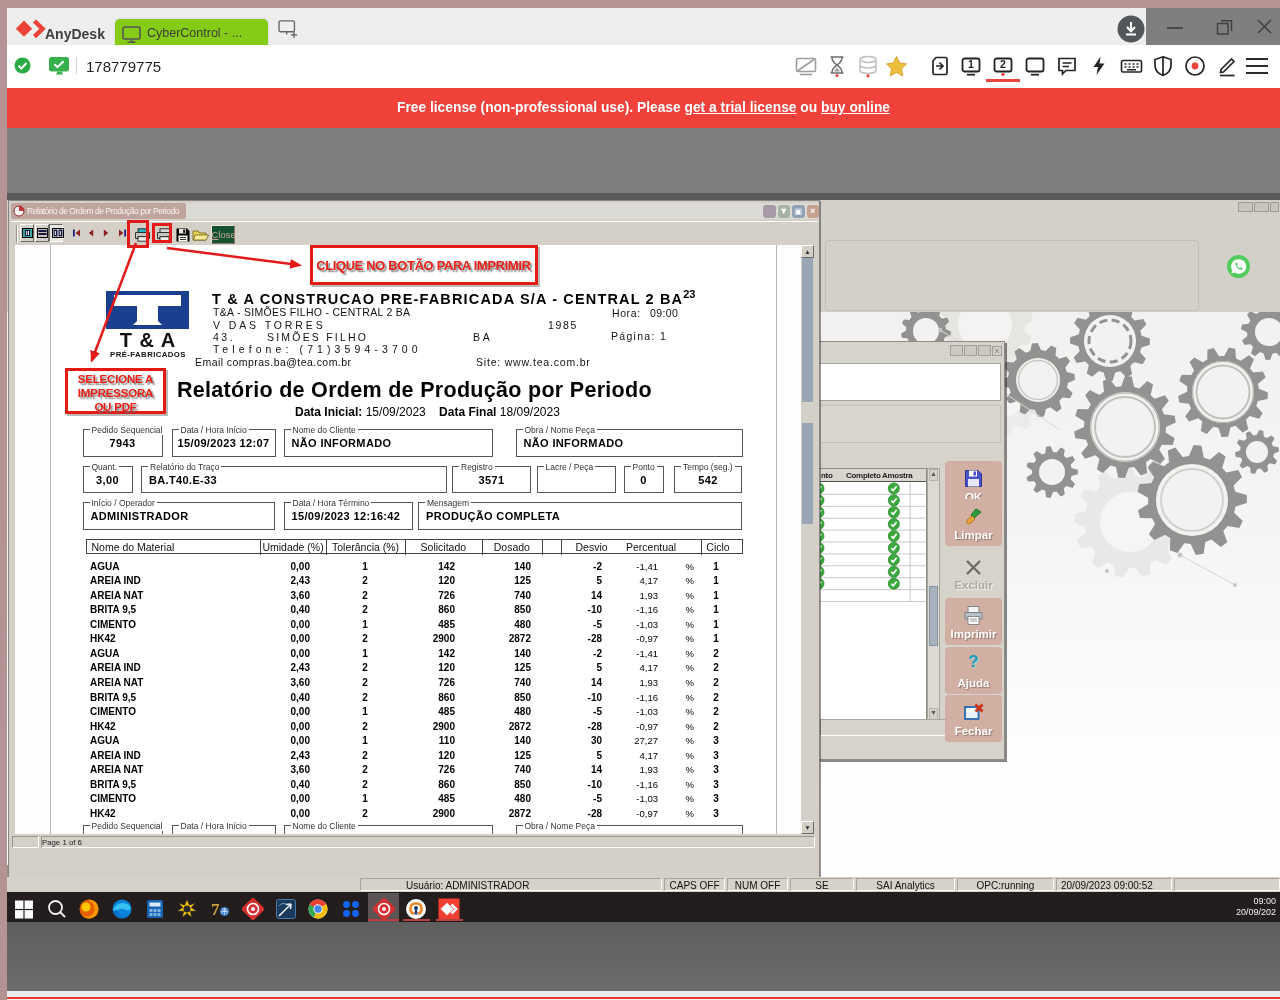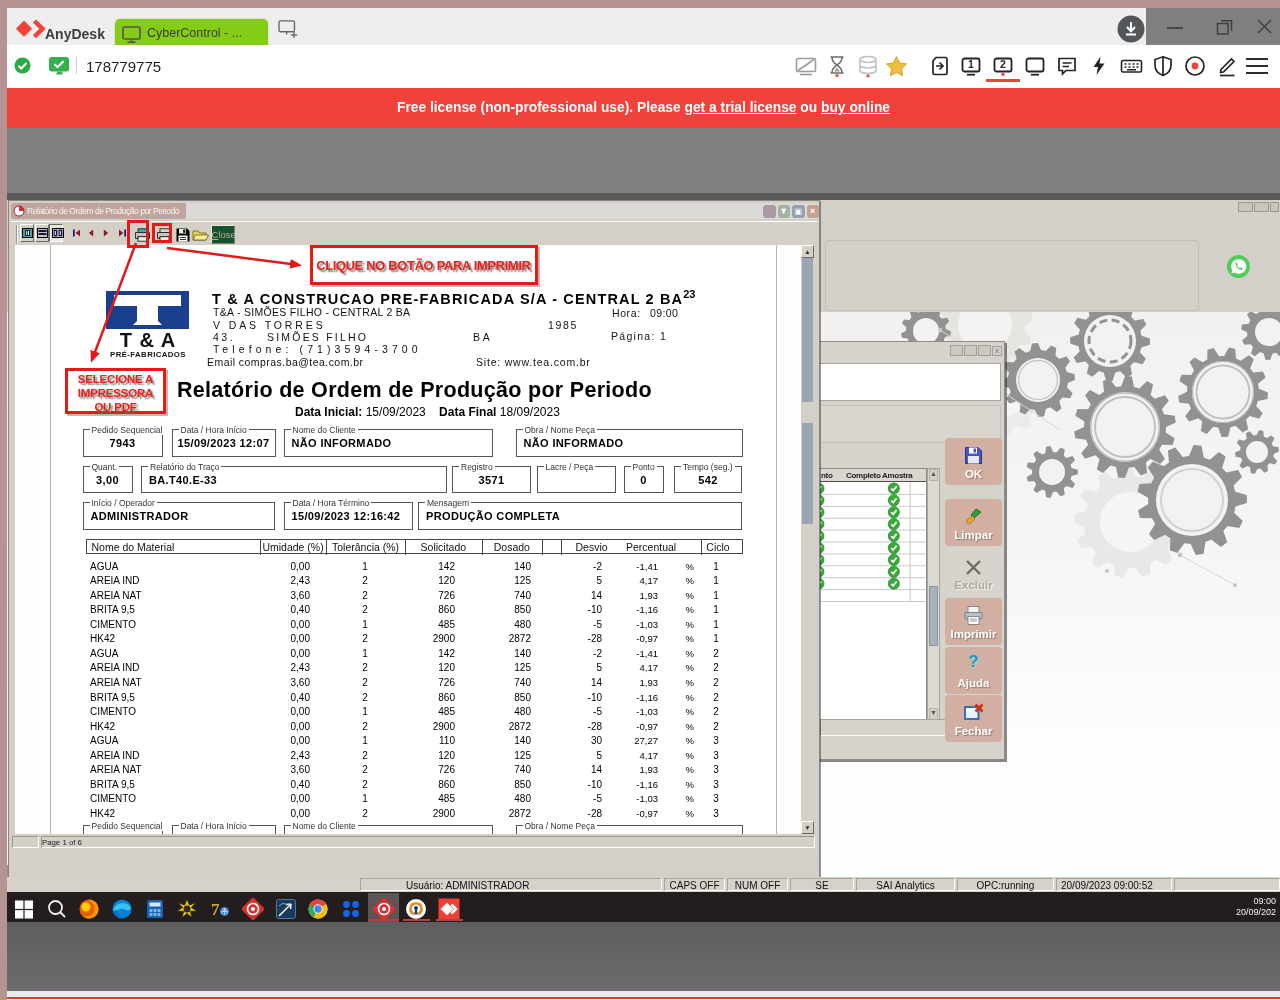--- a/index.html
+++ b/index.html
@@ -50,21 +50,21 @@
 #rscroll { left:792px; top:44px; width:13px; height:589px; background:#d3d0c9; }
 #rstatus { left:2px; top:634px; width:806px; height:14px; background:#d4d0c8; font-size:11px; color:#222; }
 
 .gbox { position:absolute; border:1px solid #555; }
 .gbox .glbl { position:absolute; top:-5px; left:6px; background:#fff; font-size:8.5px; color:#333; padding:0 2px; white-space:nowrap; }
 .gbox .gval { position:absolute; left:8px; top:7px; font-size:11px; font-weight:bold; color:#000; white-space:nowrap; letter-spacing:0.35px; }
 .redbox { position:absolute; border:3px solid #e41b14; box-shadow:2px 2px 0 rgba(130,130,130,0.55); color:#ee1d15; font-weight:bold; text-align:center; text-shadow:2px 2.2px 1.5px rgba(110,110,110,0.85); }
 .hl { font-size:10.5px; color:#111; white-space:nowrap; letter-spacing:0.3px; }
 .vs { top:0; width:1px; height:14.5px; background:#444; }
 .th { top:1px; font-size:10.5px; color:#111; white-space:nowrap; }
-.tcol { font-size:10px; font-weight:normal; color:#000; line-height:14.55px; white-space:nowrap; }
+.tcol { font-size:10px; font-weight:bold; color:#000; line-height:14.55px; white-space:nowrap; }
 </style>
 </head>
 <body>
 
 <div class="abs" id="pinktop"></div>
 <div class="abs" id="pinkleft"></div>
 <div class="abs" id="adtitle">
   <svg class="abs" style="left:8px;top:7px" width="34" height="32" viewBox="0 0 34 32">
     <rect x="3.2" y="8" width="11.5" height="11.5" fill="#ee4437" transform="rotate(45 9 13.8)"></rect>
     <path d="M19.5 6 L27.5 13.8 L19.5 21.6" fill="none" stroke="#ee4437" stroke-width="4.5"></path>
@@ -342,21 +342,21 @@
         <path d="M73.4 90.7 L75.3 92.6 L78.8 88.3" stroke="#fff" stroke-width="1.7" fill="none"></path>
       <circle cx="0.0" cy="102.5" r="5.6" fill="#3aa93c"></circle>
         <circle cx="0.0" cy="102.5" r="5.6" fill="none" stroke="#2c8a2e" stroke-width="0.8"></circle>
         <path d="M-2.6 102.7 L-0.7 104.6 L2.8 100.3" stroke="#fff" stroke-width="1.7" fill="none"></path>
       <circle cx="76.0" cy="102.5" r="5.6" fill="#3aa93c"></circle>
         <circle cx="76.0" cy="102.5" r="5.6" fill="none" stroke="#2c8a2e" stroke-width="0.8"></circle>
         <path d="M73.4 102.7 L75.3 104.6 L78.8 100.3" stroke="#fff" stroke-width="1.7" fill="none"></path>
     </g>
   </svg>
 
-  <div class="dbtn" style="top:96px">
+  <div class="dbtn" style="top:119px">
       <div class="lbl">OK</div>
     <svg class="abs" style="left:19px;top:8px" width="19" height="19" viewBox="0 0 19 19">
       <path d="M1.5 1.5 H14 L17.5 5 V17.5 H1.5 Z" fill="#4a52c8" stroke="#2c338f" stroke-width="1"></path>
       <rect x="5" y="1.5" width="8" height="6" fill="#fff"></rect>
         <rect x="9.5" y="2.5" width="2.5" height="4" fill="#4a52c8"></rect>
       <rect x="4" y="10" width="11" height="7.5" fill="#e8e8f4"></rect>
     </svg>
   </div>
   <div class="dbtn" style="top:157px">
       <div class="lbl">Limpar</div>
@@ -485,21 +485,21 @@
         <div class="abs hl" style="left:162px;top:61px">T&amp;A - SIMÕES FILHO - CENTRAL 2 BA</div>
         <div class="abs hl" style="left:561px;top:61.5px;letter-spacing:0.6px">Hora:</div>
         <div class="abs hl" style="left:599px;top:61.5px;letter-spacing:0.4px">09:00</div>
         <div class="abs hl" style="left:162px;top:74px;letter-spacing:2.9px">V DAS TORRES</div>
         <div class="abs hl" style="left:497px;top:74px;letter-spacing:1.7px">1985</div>
         <div class="abs hl" style="left:162px;top:86px;letter-spacing:2.5px">43.</div>
         <div class="abs hl" style="left:216px;top:86px;letter-spacing:2.2px">SIMÕES FILHO</div>
         <div class="abs hl" style="left:422px;top:86px;letter-spacing:2.8px">BA</div>
         <div class="abs hl" style="left:560px;top:85px;letter-spacing:1.3px">Página: 1</div>
         <div class="abs hl" style="left:162px;top:98px;letter-spacing:4.1px">Telefone: (71)3594-3700</div>
-        <div class="abs hl" style="left:156px;top:111px;letter-spacing:0.45px">Email compras.ba@tea.com.br</div>
+        <div class="abs hl" style="left:144px;top:111px;letter-spacing:0.45px">Email compras.ba@tea.com.br</div>
         <div class="abs hl" style="left:425px;top:111px;letter-spacing:0.8px">Site: www.tea.com.br</div>
         <div class="abs" style="left:126px;top:133px;font-size:21.5px;font-weight:bold;letter-spacing:0.3px;white-space:nowrap">Relatório de Ordem de Produção por Periodo</div>
         <div class="abs" style="left:244px;top:160px;font-size:12px;white-space:nowrap"><b>Data Inicial:</b> 15/09/2023 &nbsp;&nbsp; <b>Data Final</b> 18/09/2023</div>
         <div class="gbox" style="left:31.5px;top:184px;width:80px;height:28px">
           <div class="glbl">Pedido Sequencial</div>
           <div class="gval" style="left:0;width:100%;text-align:center">7943</div>
         </div>
         <div class="gbox" style="left:120.5px;top:184px;width:104px;height:28px">
           <div class="glbl">Data / Hora Início</div>
           <div class="gval" style="left:0;width:100%;text-align:center">15/09/2023 12:07</div>

